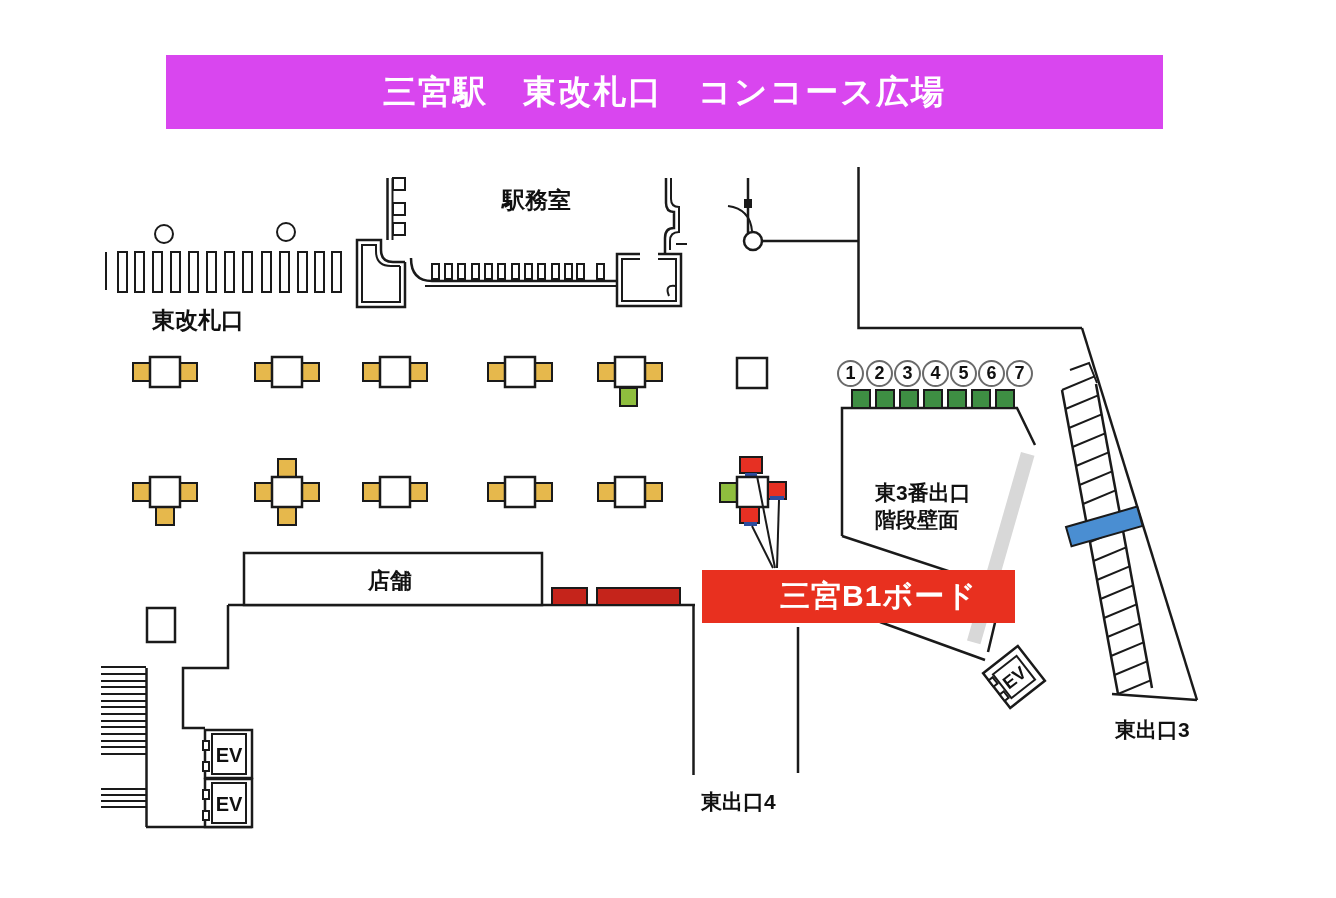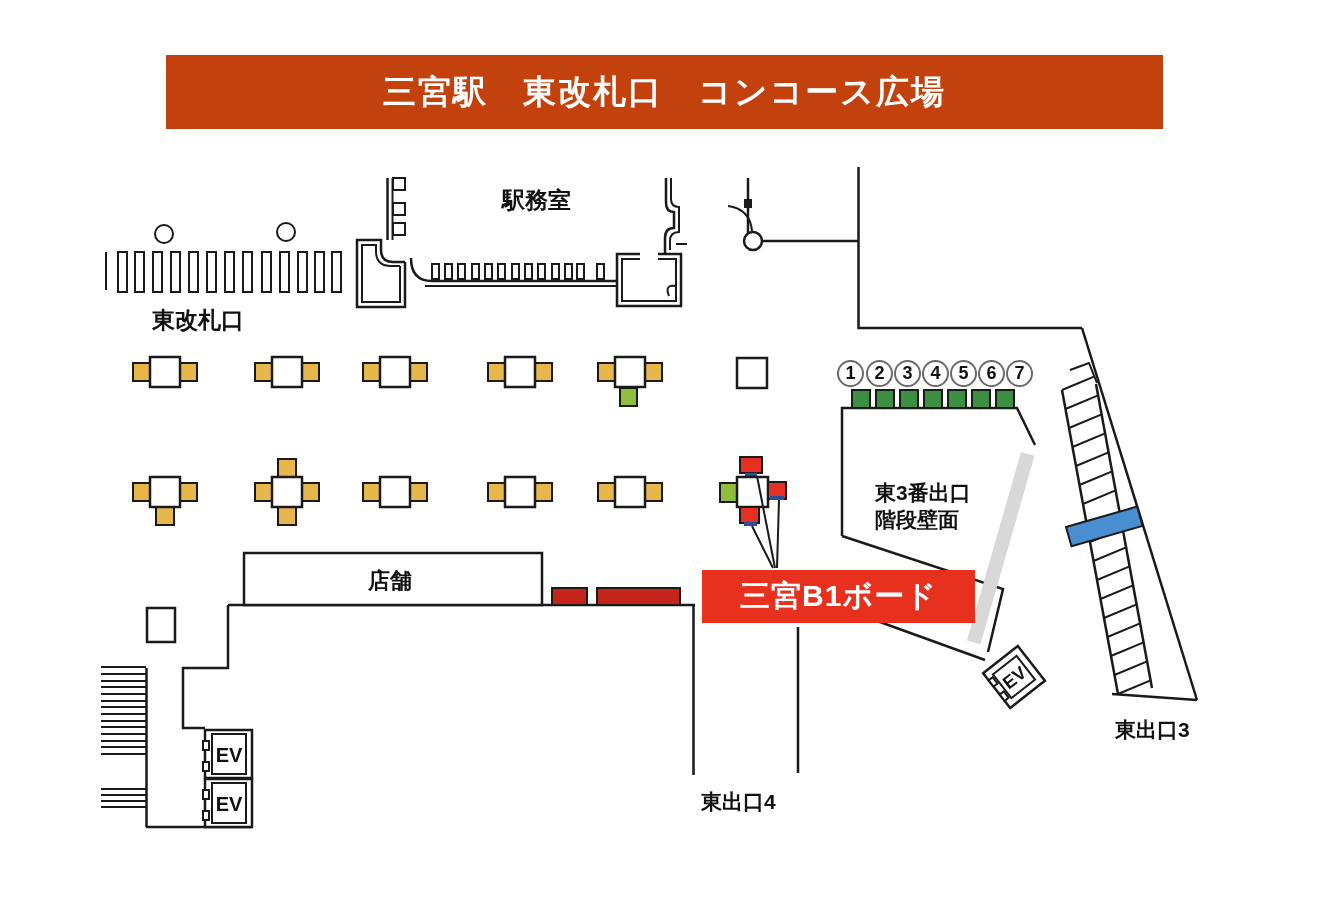--- a/index.html
+++ b/index.html
@@ -1,24 +1,24 @@
 <!DOCTYPE html>
 <html><head>
 <meta charset="utf-8">
 <style>
   html,body{margin:0;padding:0;background:#fff;}
   #stage{position:relative;width:1336px;height:898px;background:#fff;overflow:hidden;
          font-family:"Liberation Sans",sans-serif;}
   #stage svg{position:absolute;left:0;top:0;}
-  .banner{position:absolute;left:166px;top:55px;width:997px;height:74px;background:#c2410c;
+  .banner{position:absolute;left:166px;top:55px;width:997px;height:74px;background:#d946ef;
           display:flex;align-items:center;justify-content:center;color:#fff;
           font-size:33px;font-weight:bold;letter-spacing:2px;}
   .redlabel{position:absolute;left:702px;top:570px;width:273px;height:53px;background:#e8301f;
           display:flex;align-items:center;justify-content:center;color:#fff;
-          font-size:30px;font-weight:bold;letter-spacing:1px;}
+          font-size:30px;font-weight:bold;letter-spacing:1px;padding-left:40px;}
   .numcircle{position:absolute;top:360px;width:23px;height:23px;border:2px solid #6a6a6a;
           border-radius:50%;background:#fff;display:flex;align-items:center;justify-content:center;
           font-size:18px;font-weight:bold;color:#111;}
   .exit3lbl{position:absolute;left:875px;top:479px;width:147px;
           font-weight:bold;font-size:21px;line-height:27px;color:#111;}
 </style>
 </head>
 <body>
 
 <div id="stage">

